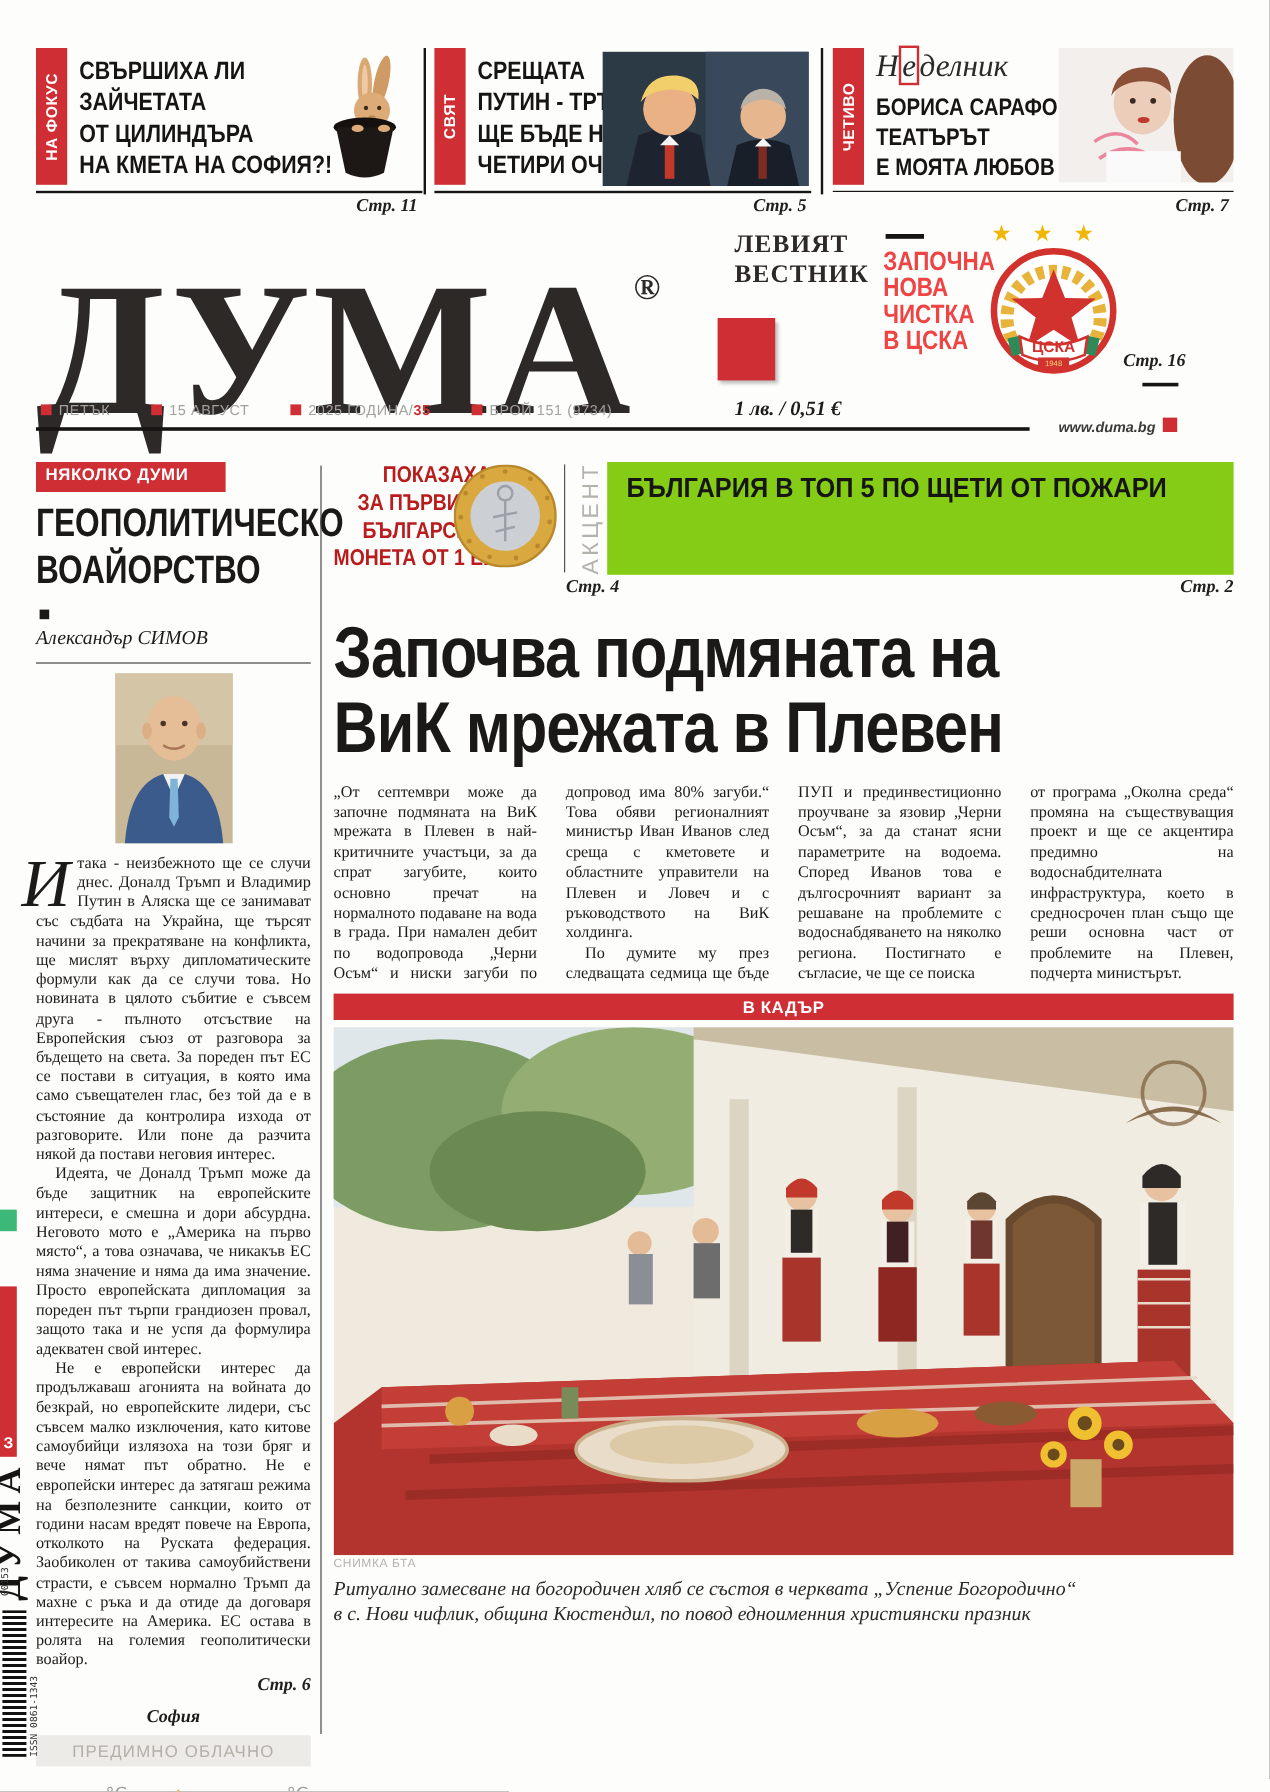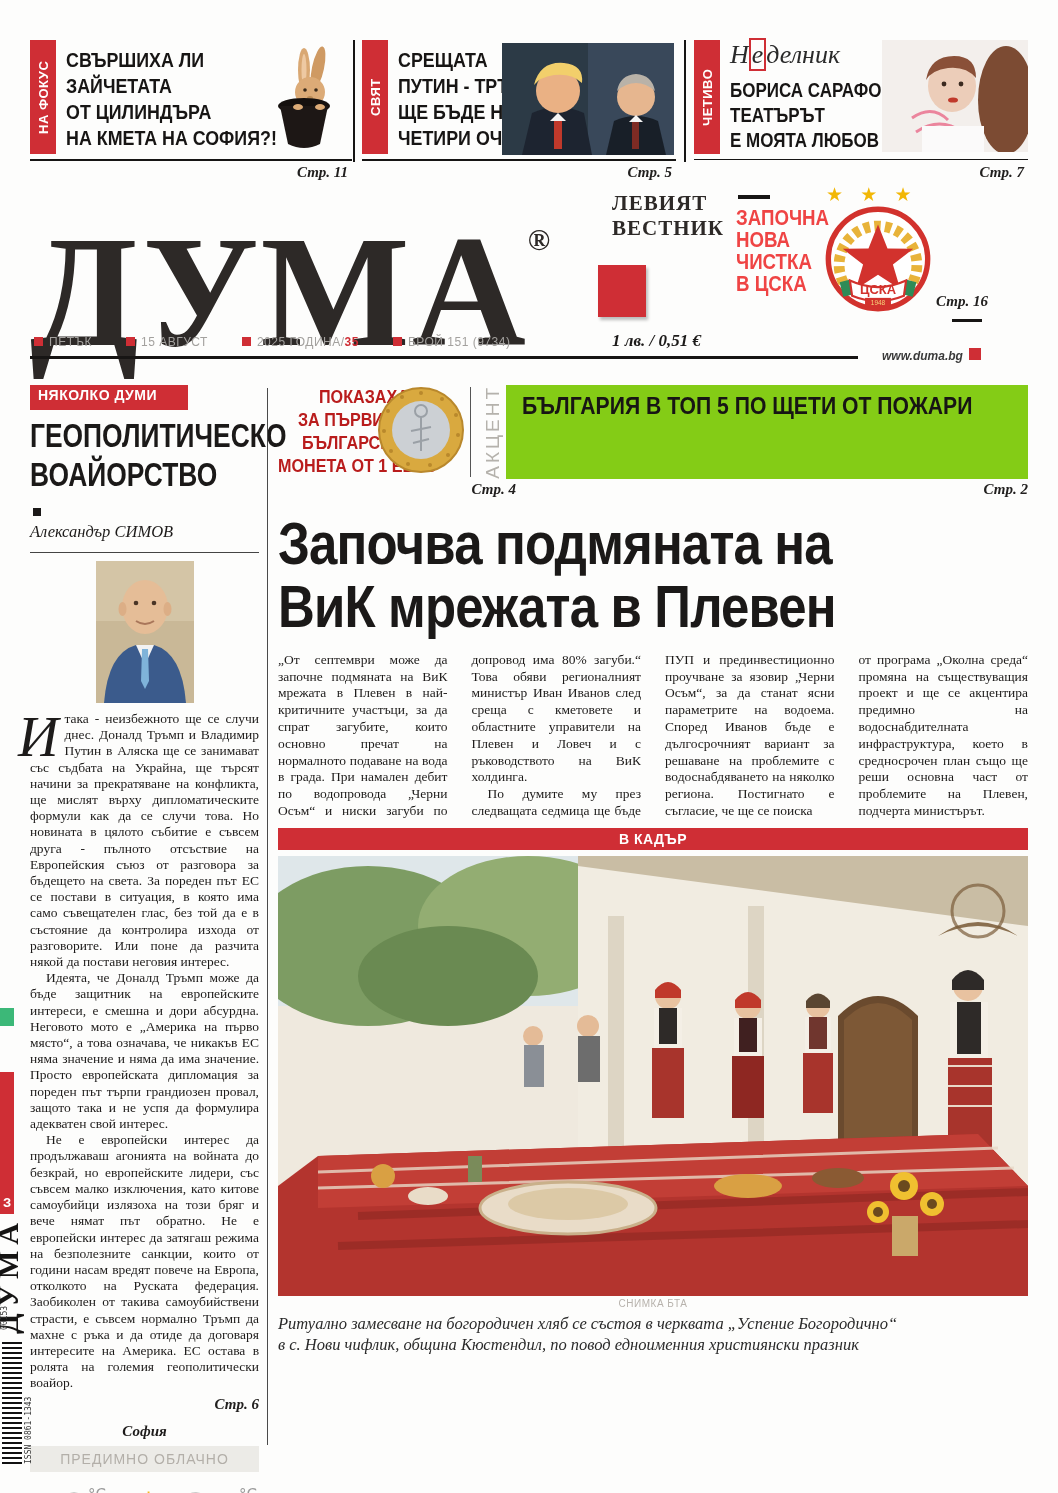--- a/index.html
+++ b/index.html
@@ -101,21 +101,21 @@
   .headline{margin-top:14px;font-weight:800;font-size:60px;line-height:63px;letter-spacing:-1px;color:#1b1918;}
   .subhead{margin-top:12px;font-weight:bold;font-size:21px;line-height:27px;color:#222;}
   .cols{margin-top:14px;display:flex;gap:24px;height:170px;overflow:hidden;}
   .col{flex:1;font-family:"Liberation Serif",serif;font-size:13.5px;line-height:16.8px;text-align:justify;}
   .col p{margin:0;}
   .col p.ind{text-indent:16px;}
   .col .pageref{display:block;text-align:right;margin-top:2px;}
   .banner{margin-top:6px;background:#cf2e35;color:#fff;font-weight:bold;font-size:14px;letter-spacing:.5px;
         text-align:center;height:22px;line-height:22px;}
   .photo{margin-top:6px;}
-  .credit{margin-top:2px;text-align:center;font-size:10px;color:#b7b2ac;letter-spacing:.5px;}
+  .credit{margin-top:2px;text-align:left;font-size:10px;color:#b7b2ac;letter-spacing:.5px;}
   .caption{margin-top:4px;font-family:"Liberation Serif",serif;font-style:italic;font-size:16.5px;line-height:21px;color:#2a2a2a;}
 </style>
 </head>
 <body>
 
 <div class="page">
 
   <div class="teaser" style="left:30px;width:322px;">
     <div class="tag">НА ФОКУС</div>
     <div class="tzlines">
@@ -346,21 +346,21 @@
 
     <div class="cols">
       <div class="col">
           <p>„От септември може да започне подмяната на ВиК мрежата в Плевен в най-критичните участъци, за да спрат загубите, които основно пречат на нормалното подаване на вода в града. При намален дебит по водопровода „Черни Осъм“ и ниски загуби по магистралния во-</p>
         </div>
       <div class="col">
         <p>допровод има 80% загуби.“ Това обяви регионалният министър Иван Иванов след среща с кметовете и областните управители на Плевен и Ловеч и с ръководството на ВиК холдинга.</p>
         <p class="ind">По думите му през следващата седмица ще бъде пусната процедурата за</p>
       </div>
       <div class="col">
-          <p>ПУП и прединвестиционно проучване за язовир „Черни Осъм“, за да станат ясни параметрите на водоема. Според Иванов бъде е дългосрочният вариант за решаване на проблемите с водоснабдяването на няколко региона. Постигнато е съгласие, че ще се поиска</p>
+          <p>ПУП и прединвестиционно проучване за язовир „Черни Осъм“, за да станат ясни параметрите на водоема. Според Иванов това е дългосрочният вариант за решаване на проблемите с водоснабдяването на няколко региона. Постигнато е съгласие, че ще се поиска</p>
         </div>
       <div class="col">
         <p>от програма „Околна среда“ промяна на съществуващия проект и ще се акцентира предимно на водоснабдителната инфраструктура, което в средносрочен план също ще реши основна част от проблемите на Плевен, подчерта министърът.</p>
         <span class="pageref">Стр. 3</span>
       </div>
     </div>
 
     <div class="banner">В КАДЪР</div>
 
     <svg class="photo" width="750" height="440" viewBox="0 0 750 440">

